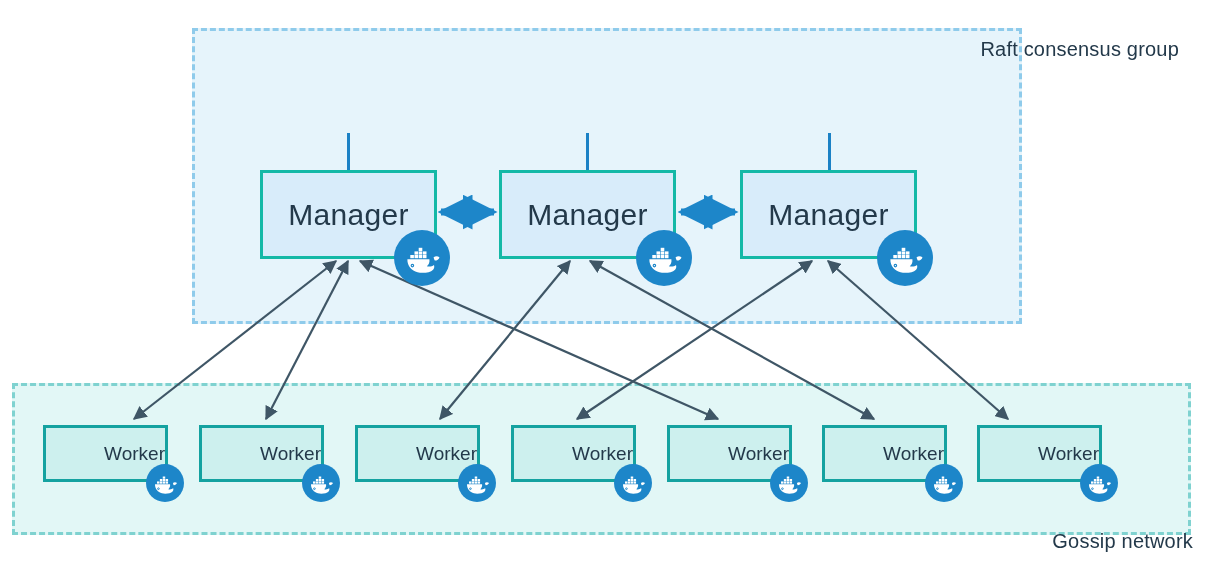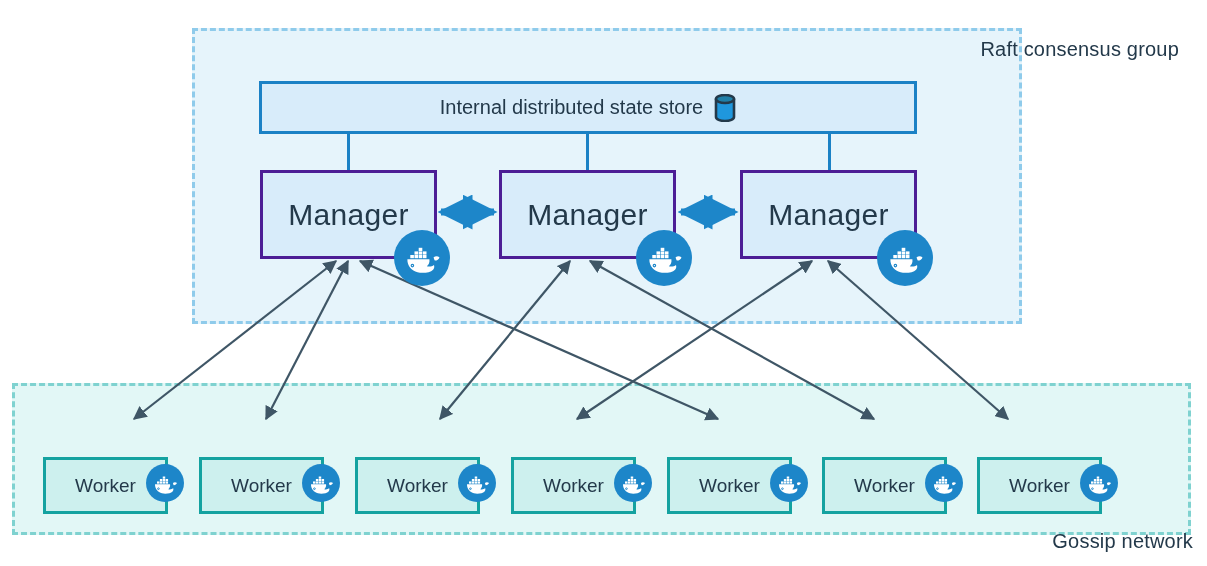--- a/index.html
+++ b/index.html
@@ -26,28 +26,28 @@
       display:flex;align-items:center;justify-content:center;gap:11px;}
   .store-text{font-size:20px;color:#23394a;}
 
   .db-icon{width:22px;height:28px;display:block;}
 
   
   .vline{position:absolute;width:3px;background:#1b81c5;}
 
   
   .mgr{position:absolute;width:177px;height:89px;box-sizing:border-box;
-      background:#d8ecfa;border:3px solid #4c1d95;
+      background:#d8ecfa;border:3px solid #14b8a6;
       display:flex;align-items:center;justify-content:center;}
   .mgr-text{font-size:30px;color:#23394a;letter-spacing:.3px;}
 
   
   .wrk{position:absolute;width:125px;height:57px;box-sizing:border-box;
       background:#cdf0ee;border:3px solid #14a2a0;
-      display:flex;align-items:center;justify-content:center;margin-top:32px;}
+      display:flex;align-items:center;justify-content:flex-end;}
   .wrk-text{font-size:19px;color:#23394a;}
 
   
   .whale{position:absolute;border-radius:50%;background:#1d86c9;
       display:flex;align-items:center;justify-content:center;}
   .whale.big{width:56px;height:56px;}
   .whale.small{width:38px;height:38px;}
   .whale svg{display:block;}
 
   
@@ -62,29 +62,20 @@
   <div class="group raft"></div>
   <div class="group-label raft-label">Raft consensus group</div>
 
   <div class="group gossip"></div>
   <div class="group-label gossip-label">Gossip network</div>
 
   <div class="vline" style="left:347px;top:128px;height:38px;"></div>
   <div class="vline" style="left:586px;top:128px;height:38px;"></div>
   <div class="vline" style="left:828px;top:128px;height:38px;"></div>
 
-  <div class="store">
-    <span class="store-text">Internal distributed state store</span>
-    <span>
-      <svg class="db-icon" viewBox="0 0 22 28">
-        <path d="M2 5 v18 a9 4 0 0 0 18 0 v-18 z" fill="#1f97dd" stroke="#23394a" stroke-width="2.6" stroke-linejoin="round"></path>
-        <ellipse cx="11" cy="5" rx="9" ry="4" fill="#1f7fa8" stroke="#23394a" stroke-width="2.6"></ellipse>
-      </svg>
-    </span>
-  </div>
 
   <div class="mgr" style="left:260px;top:165px;">
     <span class="mgr-text">Manager</span>
   </div>
   <div class="mgr" style="left:499px;top:165px;">
     <span class="mgr-text">Manager</span>
   </div>
   <div class="mgr" style="left:740px;top:165px;">
     <span class="mgr-text">Manager</span>
   </div>

